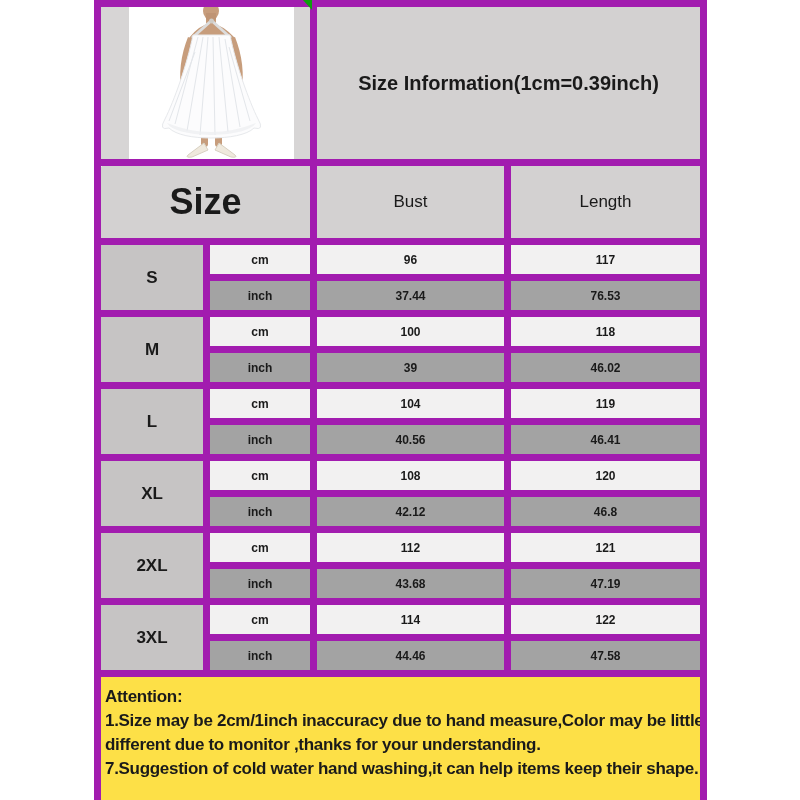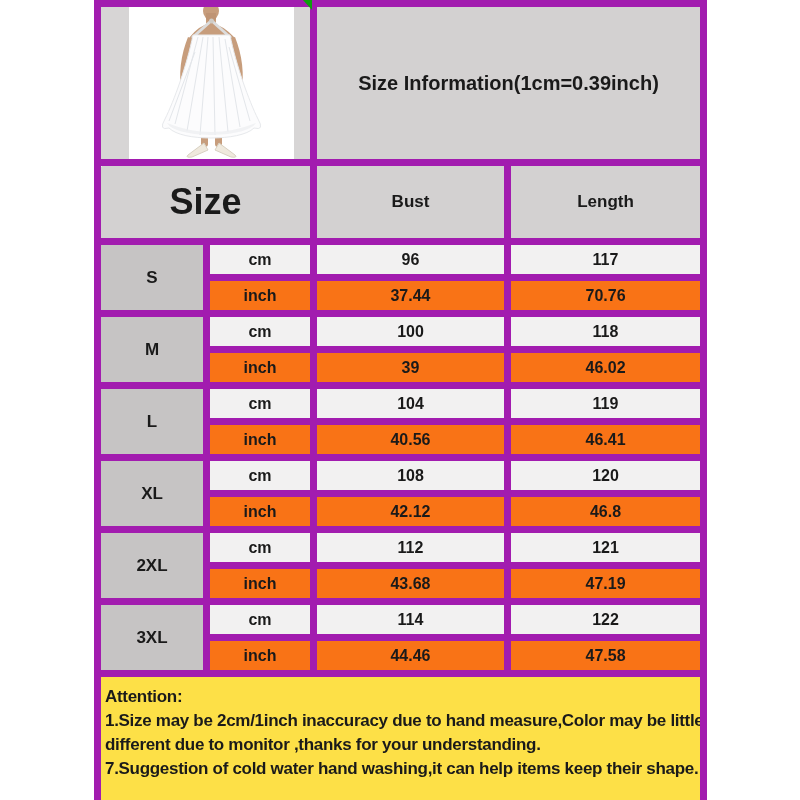--- a/index.html
+++ b/index.html
@@ -55,37 +55,37 @@
   .size-head {
     background: #d3d1d1;
     height: 72px;
     font-size: 36px;
     font-weight: bold;
     border-radius: 12px;
   }
   .col-head {
     background: #d3d1d1;
     font-size: 17px;
-    font-weight: bold;
+    font-weight: normal;
     margin-top: 13px;
   }
   
   tr.r-data { height: 36px; }
   .size-label {
     background: #c6c4c4;
     font-size: 17px;
     font-weight: bold;
   }
   .unit, .val {
-    font-size: 16px;
+    font-size: 12px;
     font-weight: bold;
     border-radius: 8px;
   }
   tr.r-cm .unit, tr.r-cm .val { background: #f2f1f1; }
-  tr.r-inch .unit, tr.r-inch .val { background: #f97316; }
+  tr.r-inch .unit, tr.r-inch .val { background: #a3a3a3; }
   
   .att-cell {
     background: #fde047;
     height: 123px;
     text-align: left !important;
     vertical-align: top !important;
     padding: 8px 4px !important;
     font-weight: bold;
   }
   .att-cell div {
@@ -177,21 +177,21 @@
 
     <tr class="r-data r-cm">
       <td rowspan="2" class="size-label">S</td>
       <td class="unit">cm</td>
       <td class="val">96</td>
       <td class="val">117</td>
     </tr>
     <tr class="r-data r-inch">
       <td class="unit">inch</td>
       <td class="val">37.44</td>
-      <td class="val">70.76</td>
+      <td class="val">76.53</td>
     </tr>
 
     <tr class="r-data r-cm">
       <td rowspan="2" class="size-label">M</td>
       <td class="unit">cm</td>
       <td class="val">100</td>
       <td class="val">118</td>
     </tr>
     <tr class="r-data r-inch">
       <td class="unit">inch</td>

